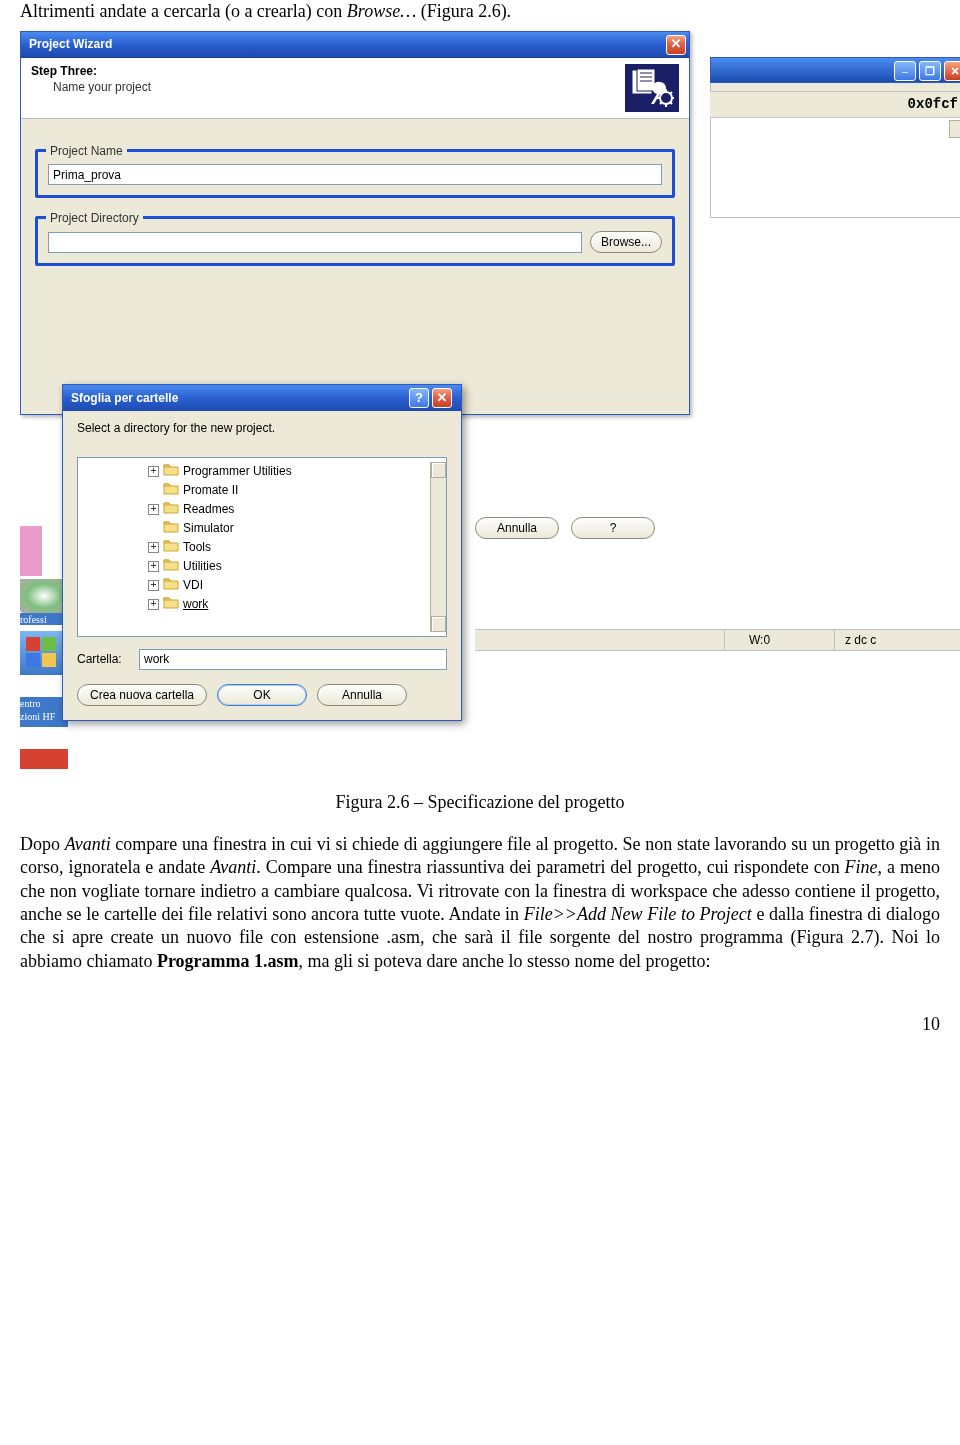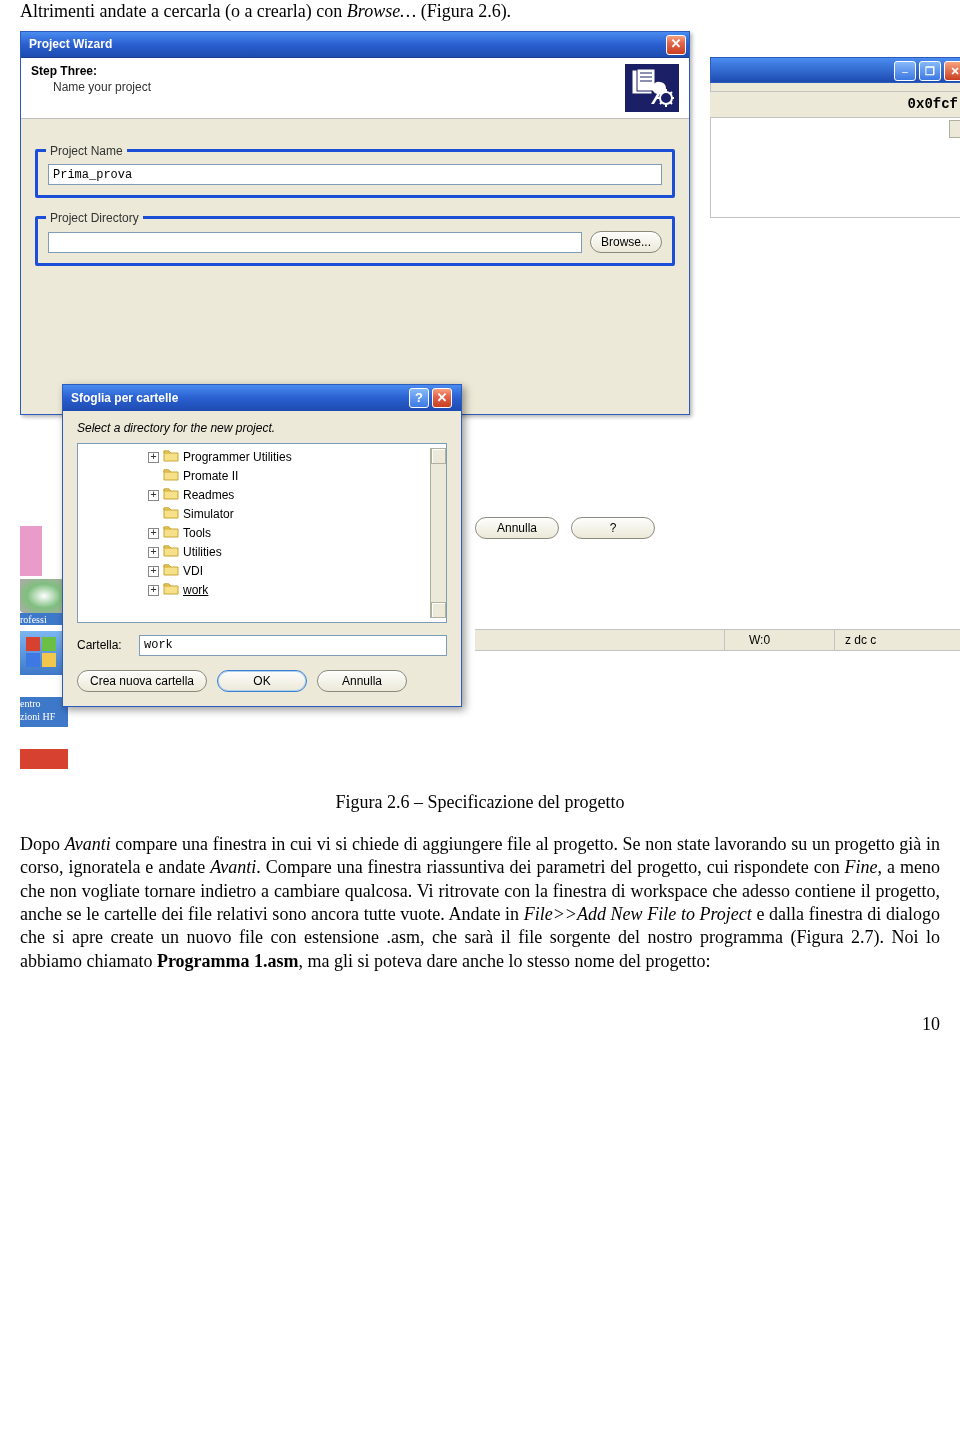--- a/index.html
+++ b/index.html
@@ -81,21 +81,21 @@
     background: #ece9d8;
     padding: 0 4px;
     color: #333;
     font-size: 12px;
   }
   .text-input {
     width: 100%;
     height: 21px;
     border: 1px solid #7f9db9;
     background: #fff;
-    font-family: Liberation Mono, monospace;
+    font-family: Liberation Sans, sans-serif;
     font-size: 12px;
     padding: 1px 4px;
   }
   .fieldset .row { display:flex; gap:8px; align-items:center; }
   .row .text-input { flex: 1; }
   .win-btn {
     min-width: 70px;
     height: 22px;
     background: linear-gradient(to bottom, #fdfdfc, #ece9d8);
     border: 1px solid #8a8a7c;
@@ -188,21 +188,21 @@
   }
   .bf-titlebar-btns { display:flex; gap:3px; }
   .bf-help {
     width:20px;height:20px;
     background: linear-gradient(to bottom,#86b8f9,#3d78e3);
     border:1px solid #fff;border-radius:3px;
     color:#fff;display:flex;align-items:center;justify-content:center;
     font-weight:bold;font-size:13px;
   }
   .bf-body { padding: 10px 14px 14px 14px; }
-  .bf-instr { margin-bottom: 6px; font-style: italic; }
+  .bf-instr { margin-bottom: 20px; }
   .bf-tree {
     background: #fff;
     border: 1px solid #7f9db9;
     height: 180px;
     padding: 4px 0;
     display: flex;
   }
   .bf-tree-inner { flex:1; overflow:hidden; }
   .bf-tree-scroll {
     width:16px;

